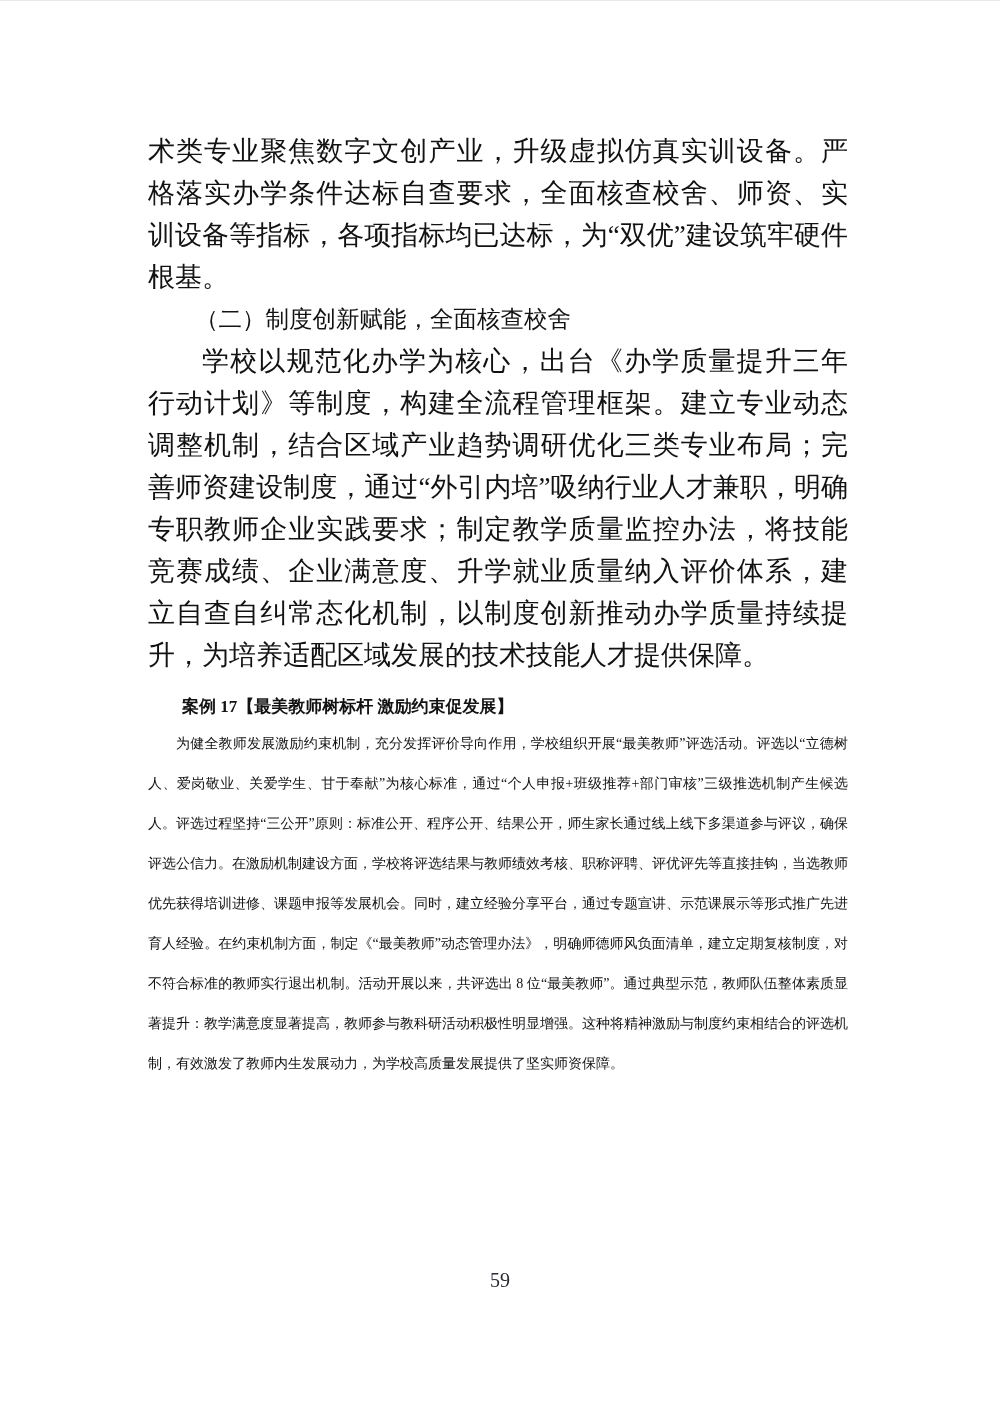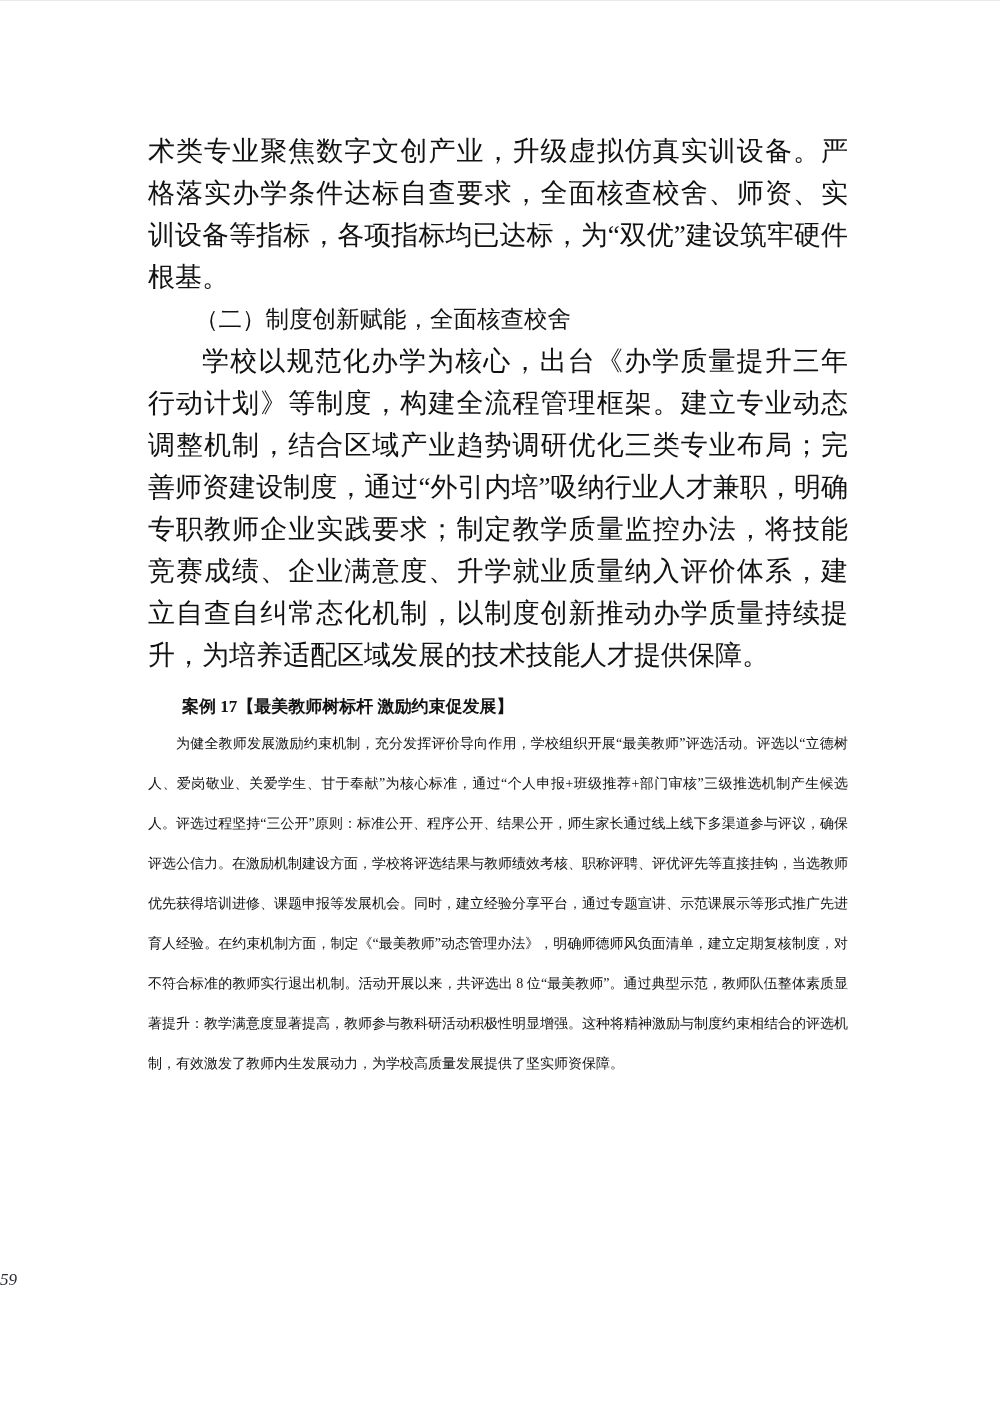--- a/index.html
+++ b/index.html
@@ -54,24 +54,24 @@
     font-size: 14px;
     line-height: 40px;
     text-align: justify;
     text-indent: 2em;
   }
   .page-footer {
     position: absolute;
     top: 1266px;
     left: 0;
     width: 100%;
-    font-size: 17px;
+    text-align: center;
+    font-size: 20px;
     line-height: 26px;
     color: #2a2a33;
-    font-style: italic;
   }
 </style>
 </head>
 <body>
 
 <div class="page">
   <div class="content">
     <p class="body-text no-indent">术类专业聚焦数字文创产业，升级虚拟仿真实训设备。严格落实办学条件达标自查要求，全面核查校舍、师资、实训设备等指标，各项指标均已达标，为“双优”建设筑牢硬件根基。</p>
     <h3 class="section-heading">（二）制度创新赋能，全面核查校舍</h3>
     <p class="body-text">学校以规范化办学为核心，出台《办学质量提升三年行动计划》等制度，构建全流程管理框架。建立专业动态调整机制，结合区域产业趋势调研优化三类专业布局；完善师资建设制度，通过“外引内培”吸纳行业人才兼职，明确专职教师企业实践要求；制定教学质量监控办法，将技能竞赛成绩、企业满意度、升学就业质量纳入评价体系，建立自查自纠常态化机制，以制度创新推动办学质量持续提升，为培养适配区域发展的技术技能人才提供保障。</p>

